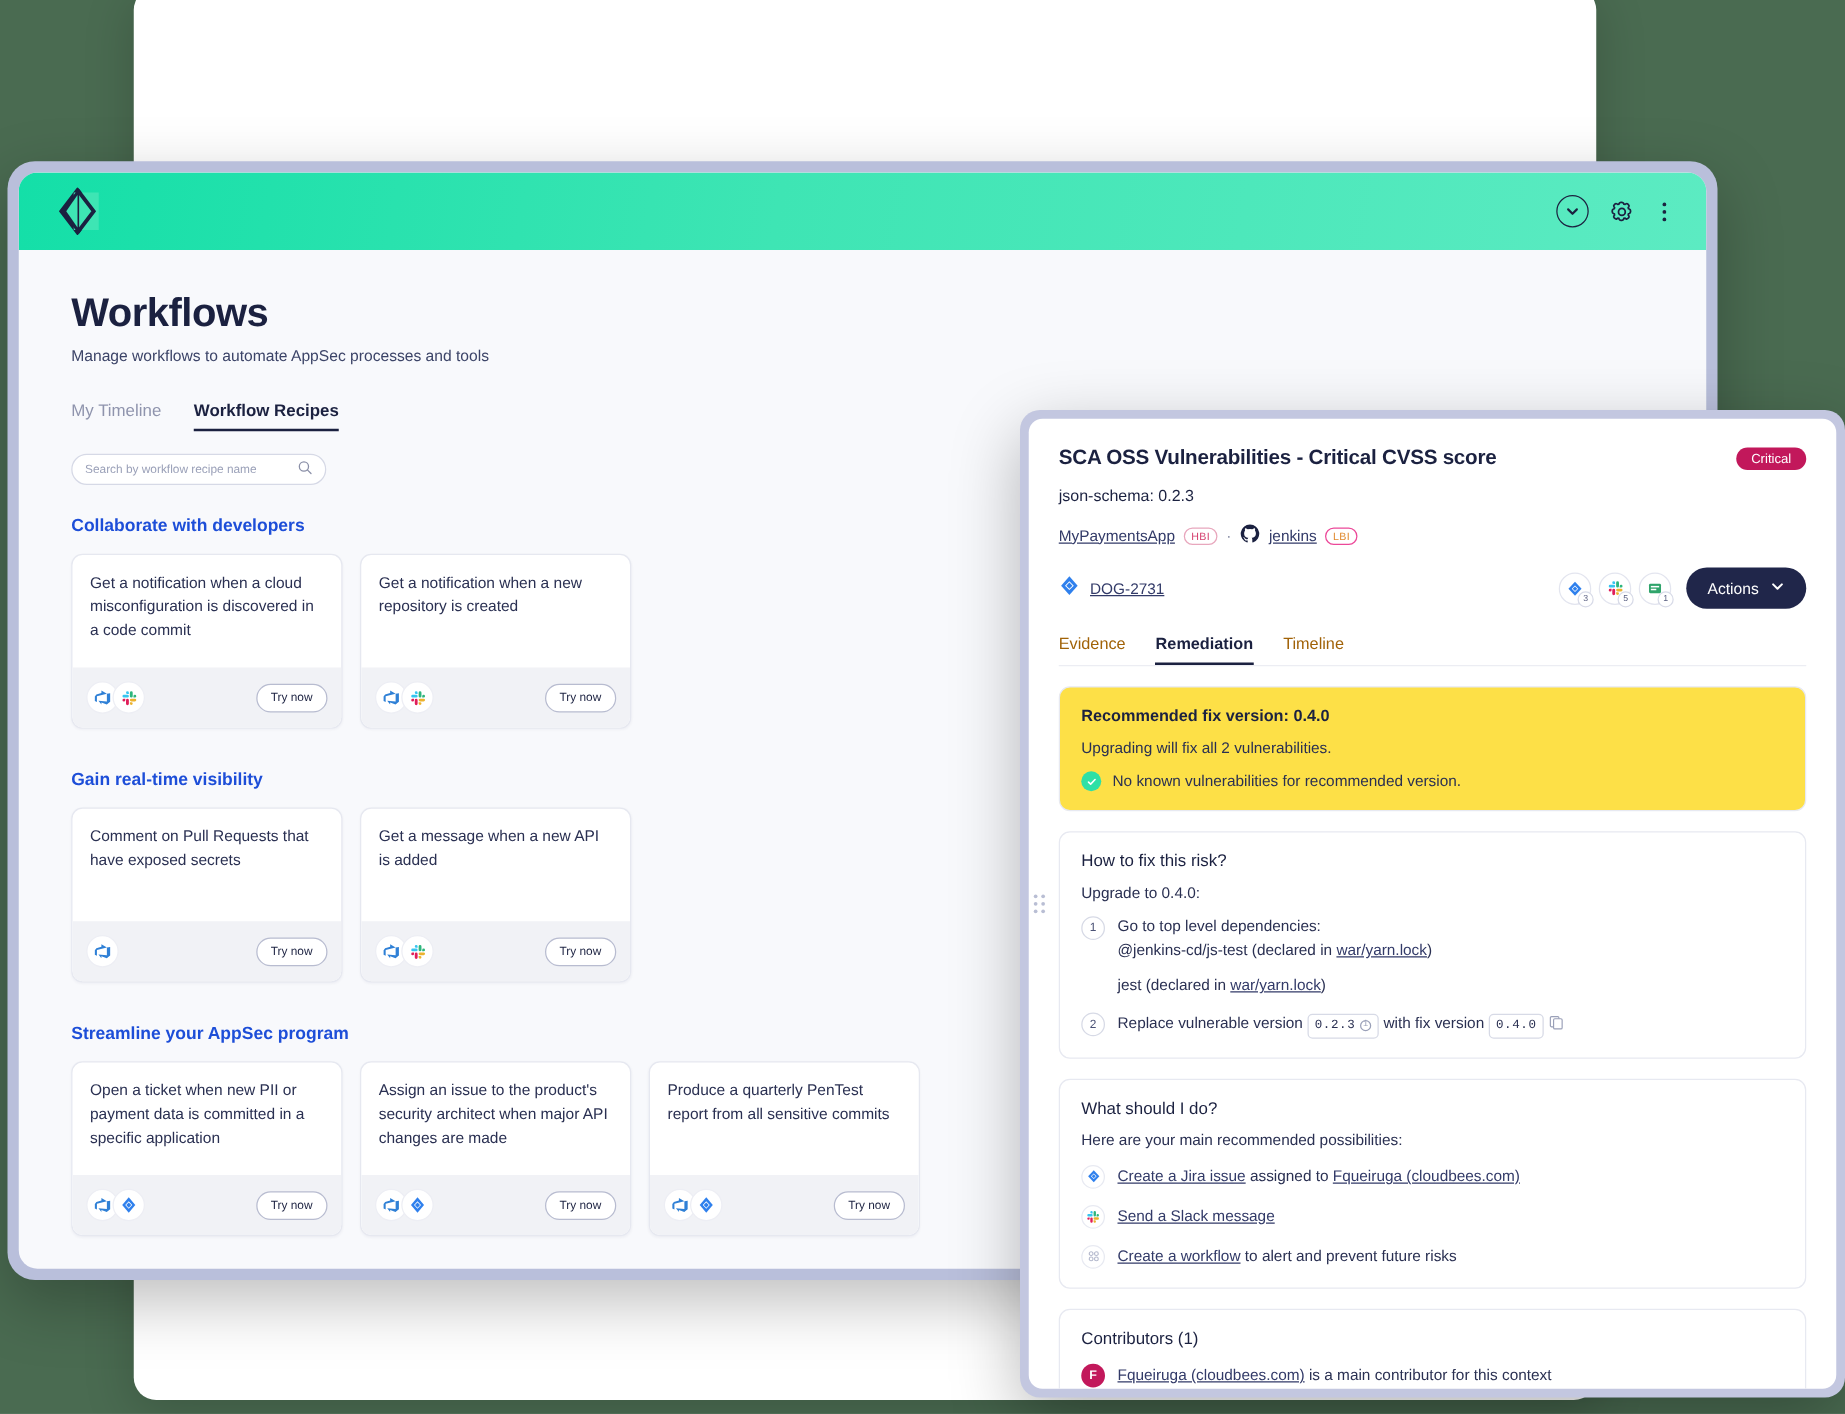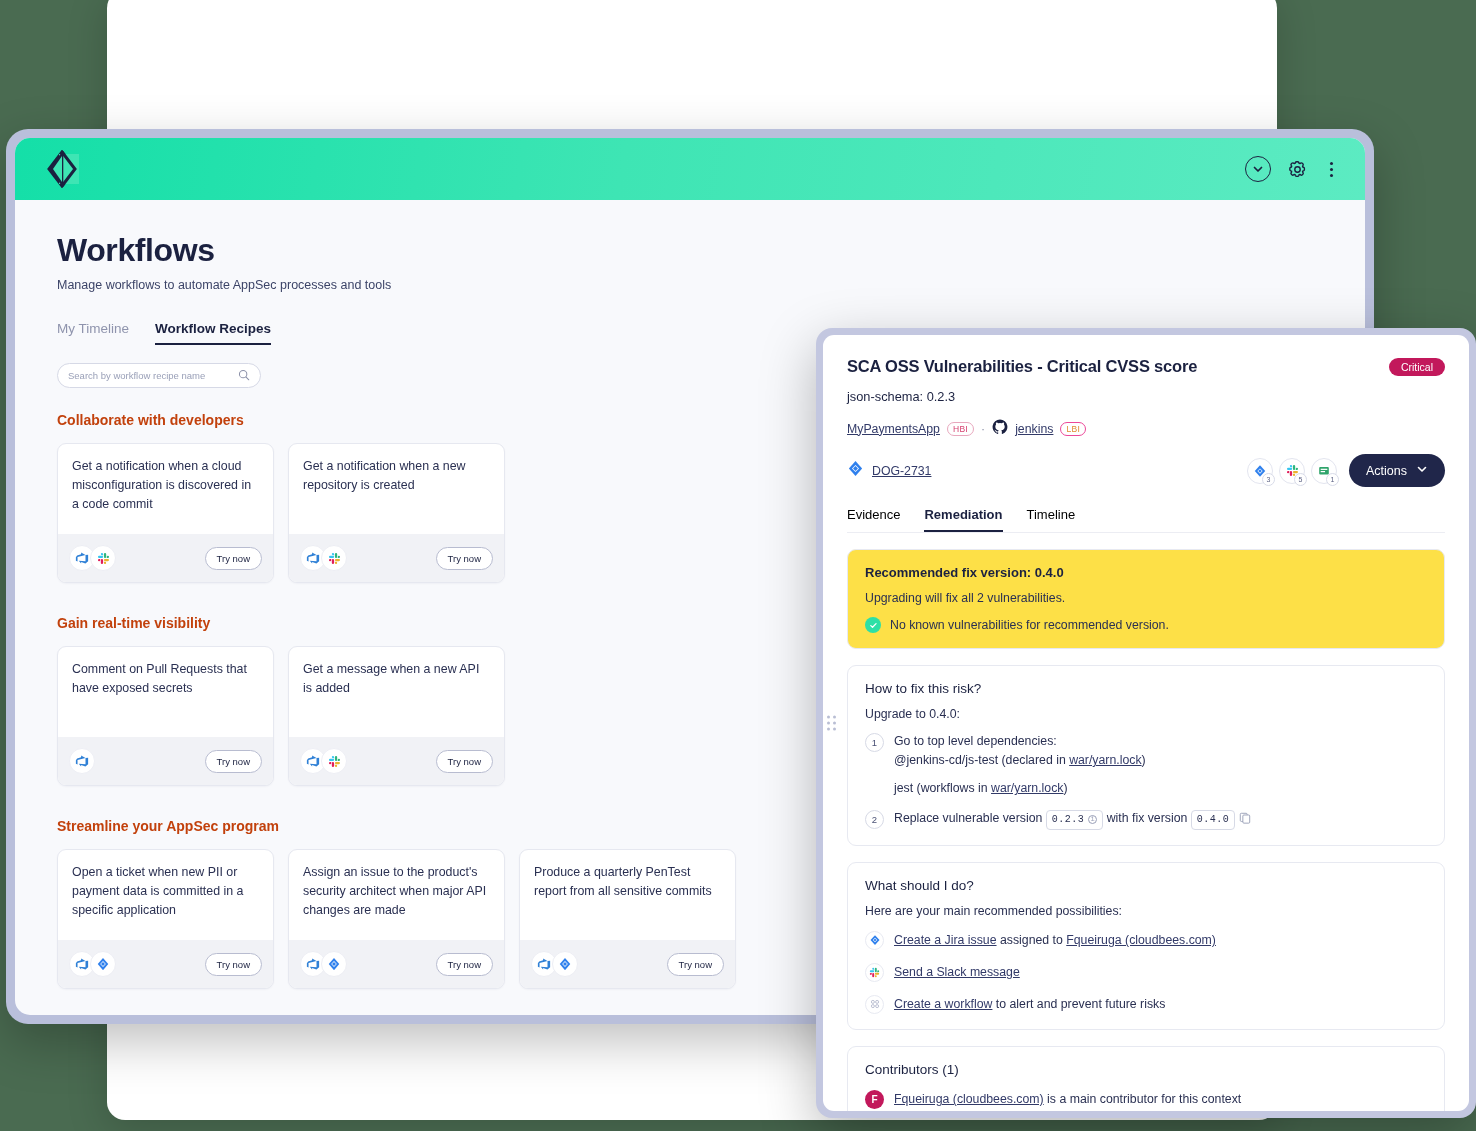--- a/index.html
+++ b/index.html
@@ -75,21 +75,21 @@
     margin-bottom: 24px;
   }
   .search-box input {
     border: none; outline: none; flex: 1;
     font-size: 9.5px; color: #1b2140; background: transparent;
     font-family: "Liberation Sans", sans-serif;
   }
   .search-box input::placeholder { color: #9aa0b8; }
 
   .group-title {
-    font-size: 14px; font-weight: 700; color: #c2410c;
+    font-size: 14px; font-weight: 700; color: #1d4ed8;
     margin: 0 0 15px 0;
   }
   .group + .group { margin-top: 32px; }
   .card-row { display: flex; gap: 14px; }
   .recipe-card {
     width: 217px; height: 140px;
     background: #fff; border: 1px solid #e6e8f0;
     border-radius: 9px; overflow: hidden;
     display: flex; flex-direction: column;
     box-shadow: 0 1px 2px rgba(27,33,64,0.04);
@@ -178,21 +178,21 @@
   .actions-btn {
     background: #20264a; color: #fff; border: none;
     border-radius: 17px; font-size: 12.5px;
     padding: 9px 17px; cursor: pointer; margin-left: 6px;
     display: flex; align-items: center; gap: 9px;
     font-family: "Liberation Sans", sans-serif;
   }
 
   .panel-tabs { display: flex; gap: 24px; margin-top: 20px; border-bottom: 1px solid #ecedf3; }
   .ptab {
-    font-size: 13px; color: #000000; padding-bottom: 8px;
+    font-size: 13px; color: #a16207; padding-bottom: 8px;
     cursor: pointer; border-bottom: 2.5px solid transparent;
   }
   .ptab.active { color: #1b2140; font-weight: 700; border-bottom-color: #1b2140; }
 
   .sec-card {
     border: 1px solid #e7e9f1; border-radius: 9px;
     margin-top: 16px; padding: 15px 17px;
   }
   .sec-card.tinted { background: #fde047; }
   .sec-head { font-size: 13px; font-weight: 700; color: #1b2140; }
@@ -559,21 +559,21 @@
         <div class="sec-line">Upgrade to 0.4.0:</div>
 
         <div class="step">
           <span class="step-num">1</span>
           <div class="step-body">
             <div>Go to top level dependencies:</div>
             <div>
               <span>@jenkins-cd/js-test (declared in </span><span class="lnk">war/yarn.lock</span><span>)</span>
             </div>
             <div class="sub">
-              <span>jest (workflows in </span><span class="lnk">war/yarn.lock</span><span>)</span>
+              <span>jest (declared in </span><span class="lnk">war/yarn.lock</span><span>)</span>
             </div>
           </div>
         </div>
 
         <div class="step">
           <span class="step-num">2</span>
           <div class="step-body">
             <span>Replace vulnerable version</span>
             <span class="code-chip">
               <span>0.2.3</span>

